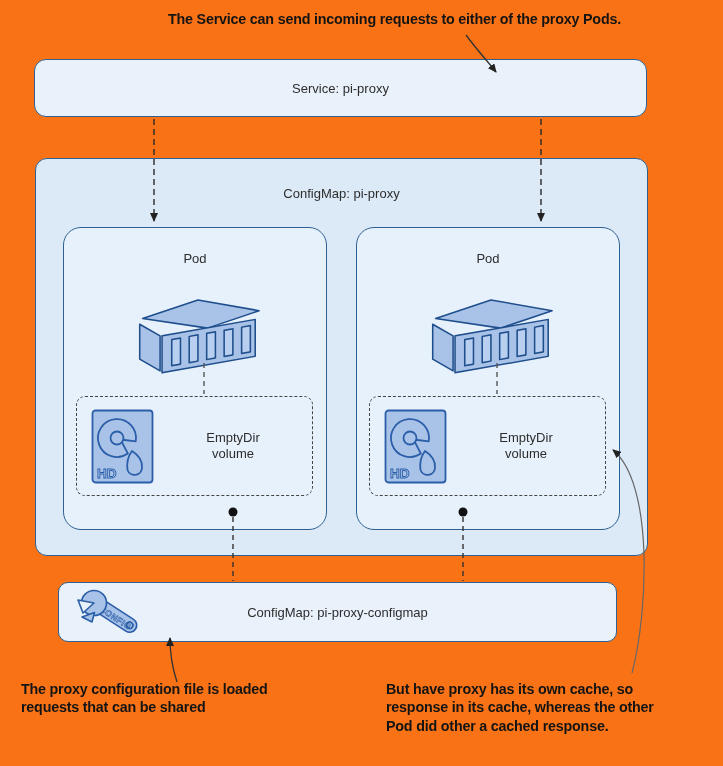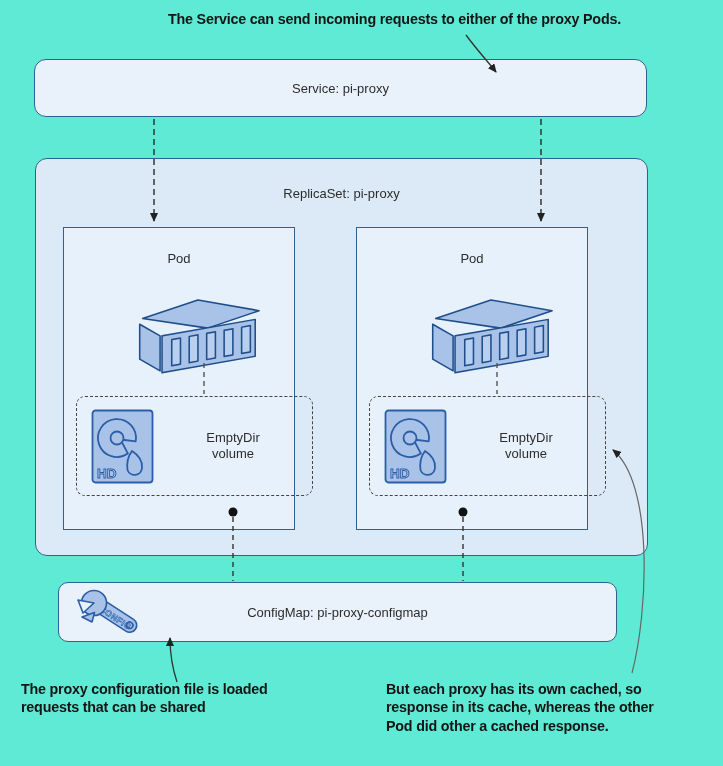--- a/index.html
+++ b/index.html
@@ -1,29 +1,29 @@
 <!DOCTYPE html>
 <html><head>
 <meta charset="utf-8">
 <style>
   html,body { margin:0; padding:0; background:#ffffff; }
   .canvas {
-    position:relative; width:723px; height:766px; background:#5eead4;
+    position:relative; width:723px; height:766px; background:#f97316;
     font-family:"Liberation Sans", sans-serif; color:#2d2d2d; overflow:hidden;
   }
   .overlay { position:absolute; left:0; top:0; width:723px; height:766px; pointer-events:none; z-index:6; }
   .box {
     position:absolute; box-sizing:border-box;
     border:1.6px solid #2e6191; border-radius:12px; background:#e9f1fa;
   }
   .label { font-size:13px; color:#2d2d2d; }
   .service-box { left:34px; top:59px; width:613px; height:58px; display:flex; align-items:center; justify-content:center; z-index:2; }
   .replicaset-box { left:35px; top:158px; width:613px; height:398px; background:#dceaf7; z-index:1; }
   .rs-label { position:absolute; left:0; top:27px; width:100%; text-align:center; }
-  .pod-box { width:232px; height:303px; top:227px; background:#e7f1fb; border-radius:0; border-width:1.4px; z-index:2; }
+  .pod-box { width:264px; height:303px; top:227px; background:#e7f1fb; border-radius:18px; border-width:1.4px; z-index:2; }
   .pod-left { left:63px; }
   .pod-right { left:356px; }
   .pod-label { position:absolute; left:0; top:23px; width:100%; text-align:center; }
   .container-icon { position:absolute; left:66px; top:60px; }
   .volume-box {
     position:absolute; left:12px; top:168px; width:237px; height:100px; box-sizing:border-box;
     border:1.6px dashed #444444; border-radius:9px; display:flex; align-items:center;
   }
   .hd-icon { margin-left:14px; flex:0 0 auto; }
   .volume-label-wrap { flex:1; display:flex; justify-content:center; }
@@ -43,21 +43,21 @@
 
 <div class="canvas">
 
   <div class="annotation annotation-top">The Service can send incoming requests to either of the proxy Pods.</div>
 
   <div class="box service-box">
     <span class="label">Service: pi-proxy</span>
   </div>
 
   <div class="box replicaset-box">
-    <div class="label rs-label">ReplicaSet: pi-proxy</div>
+    <div class="label rs-label">ConfigMap: pi-proxy</div>
   </div>
 
   <div class="box pod-box pod-left">
     <div class="label pod-label">Pod</div>
     <svg class="container-icon" width="132" height="88" viewBox="0 0 136 88">
       <g stroke="#1f4e8c" stroke-width="1.6" stroke-linejoin="round">
         <polygon points="13,30 70,11 133,22 80,40" fill="#a9c3e8"></polygon>
         <polygon points="10,36 10,72 31,84 31,48" fill="#a9c3e8"></polygon>
         <g transform="translate(33,48) skewY(-10)">
           <rect x="0" y="0" width="96" height="38" fill="#a9c3e8"></rect>
@@ -132,21 +132,21 @@
     </svg>
     <span class="label">ConfigMap: pi-proxy-configmap</span>
   </div>
 
   <div class="annotation annotation-bl">
     <div>The proxy configuration file is loaded</div>
     <div>requests that can be shared</div>
   </div>
 
   <div class="annotation annotation-br">
-    <div>But each proxy has its own cached, so</div>
+    <div>But have proxy has its own cache, so</div>
     <div>response in its cache, whereas the other</div>
     <div>Pod did other a cached response.</div>
   </div>
 
   <svg class="overlay" width="723" height="766" viewBox="0 0 723 766">
     <defs>
       <marker id="arw" markerWidth="9" markerHeight="8" refX="8" refY="4" orient="auto" markerUnits="userSpaceOnUse">
         <path d="M0,0 L9,4 L0,8 Z" fill="#222222"></path>
       </marker>
     </defs>

